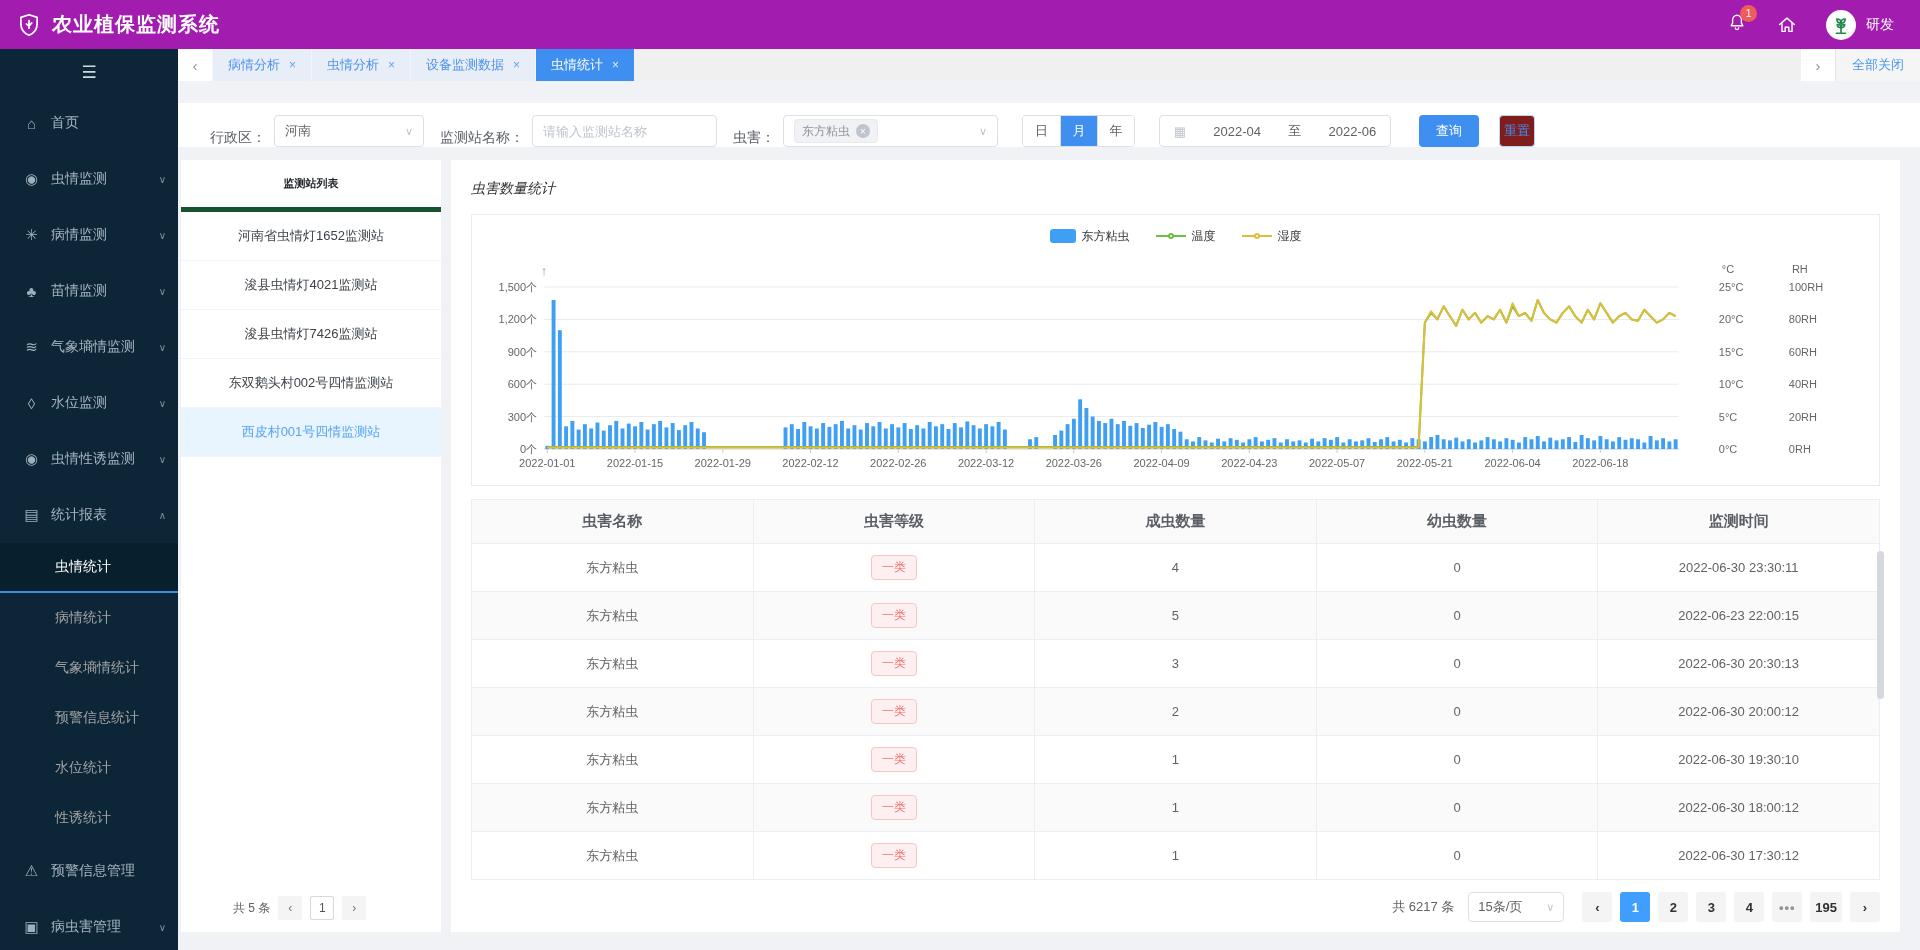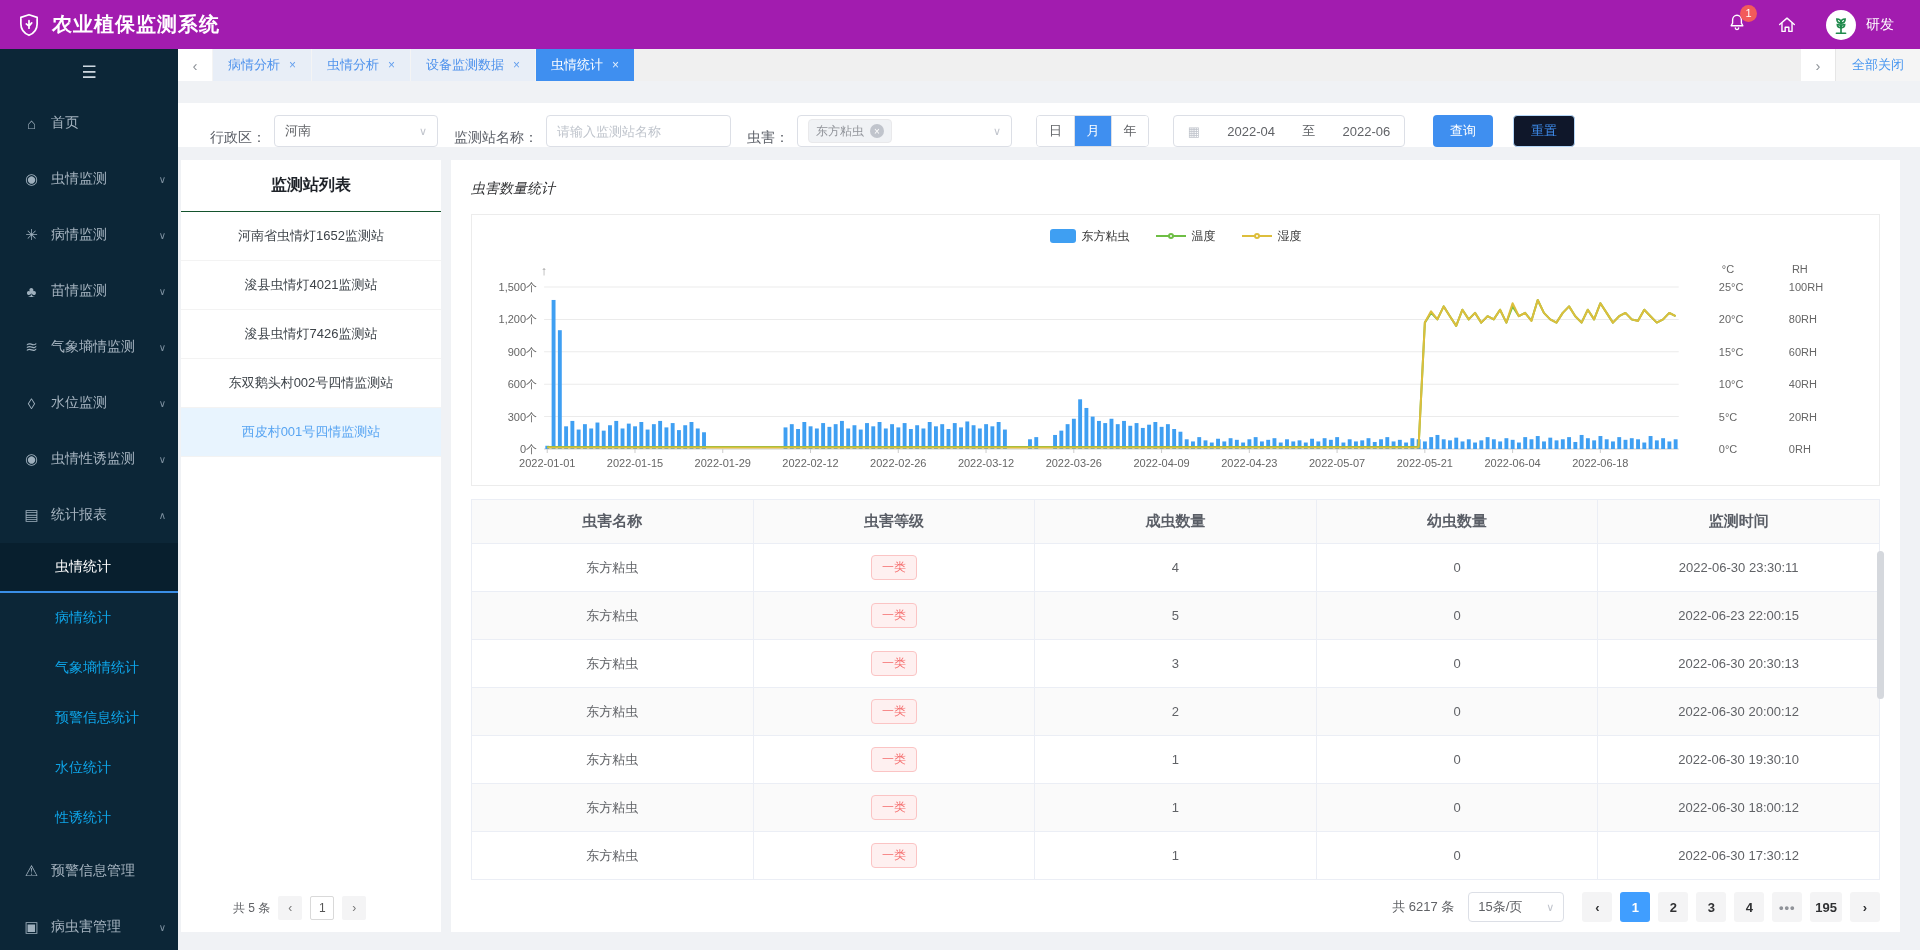--- a/index.html
+++ b/index.html
@@ -24,21 +24,21 @@
   
   .bodyrow { flex:1; display:flex; min-height:0; }
   .sidebar { width:178px; background:#0c2637; flex-shrink:0; overflow:hidden; }
   .collapse { height:46px; display:flex; align-items:center; justify-content:center;
     color:#cdd7df; font-size:17px; cursor:pointer; }
   .m-item { height:56px; display:flex; align-items:center; padding:0 12px 0 22px;
     font-size:14px; color:#a6b4c0; cursor:pointer; }
   .m-item .mi { width:19px; margin-right:10px; font-size:15px; text-align:center; color:#9fb0bd; }
   .m-item .chev { margin-left:auto; font-size:10px; color:#7e91a0; }
   .sub-item { height:50px; display:flex; align-items:center; padding-left:55px;
-    font-size:14px; color:#0ea5e9; cursor:pointer; }
+    font-size:14px; color:#a3a3a3; cursor:pointer; }
   .sub-item.active { background:#081f2e; color:#ffffff; border-bottom:2px solid #3a8ee6; }
 
   .maincol { flex:1; display:flex; flex-direction:column; min-width:0; }
 
   
   .tabbar { height:32px; background:#f0f0f0; display:flex; align-items:stretch; flex-shrink:0; }
   .tab-nav { width:34px; background:#fff; display:flex; align-items:center; justify-content:center;
     color:#8e9399; font-size:15px; cursor:pointer; }
   .tabs { display:flex; flex:1; }
   .tab { display:flex; align-items:center; gap:9px; padding:0 15px; font-size:13px;
@@ -51,52 +51,52 @@
   .gap1 { height:22px; background:#f0f2f5; flex-shrink:0; }
 
   
   .filterbar { height:44px; background:#fff; display:flex; align-items:flex-end;
     padding-left:24px; gap:8px; flex-shrink:0; font-size:14px; color:#5a5e66; }
   .f-label { margin-left:8px; }
   .sel { height:32px; border:1px solid #dcdfe6; border-radius:4px; background:#fff;
     display:flex; align-items:center; justify-content:space-between; padding:0 10px;
     color:#606266; cursor:pointer; font-size:13px; }
   .sel .dd { color:#c0c4cc; font-size:11px; }
-  .sel.region { width:164px; }
+  .sel.region { width:150px; }
   .inp { width:185px; height:32px; border:1px solid #dcdfe6; border-radius:4px;
     padding:0 10px; font-size:13px; color:#606266; font-family:inherit; }
   .inp::placeholder { color:#bfc4cc; }
   .sel.pest { width:215px; }
   .tag { background:#f0f2f5; border:1px solid #e9e9eb; color:#909399; height:24px;
     border-radius:4px; display:flex; align-items:center; gap:6px; padding:0 7px; font-size:12px; }
   .tag .tx { width:14px; height:14px; border-radius:50%; background:#c0c4cc; color:#fff;
     font-size:10px; display:flex; align-items:center; justify-content:center; cursor:pointer; }
   .seg { display:flex; height:32px; border:1px solid #dcdfe6; border-radius:4px;
     overflow:hidden; margin-left:16px; }
   .seg .sbtn { width:37px; display:flex; align-items:center; justify-content:center;
     background:#fff; color:#606266; font-size:13px; border-left:1px solid #dcdfe6; cursor:pointer; }
   .seg .sbtn:first-child { border-left:none; }
   .seg .sbtn.on { background:#3f8ff0; color:#fff; }
   .daterange { width:232px; height:32px; border:1px solid #dcdfe6; border-radius:4px;
     display:flex; align-items:center; justify-content:space-around; color:#606266;
     font-size:13px; margin-left:16px; cursor:pointer; }
   .cal { color:#c0c4cc; font-size:13px; }
   .btn-primary { height:32px; padding:0 17px; background:#3f8ff0; color:#fff; border:none;
     border-radius:4px; font-size:13px; margin-left:20px; cursor:pointer; font-family:inherit; }
-  .btn-plain { height:32px; padding:0 17px; background:#0f172a; color:#3f8ff0;
+  .btn-plain { height:32px; padding:0 4px; background:#7f1d1d; color:#3f8ff0;
     border:1px solid #b5d7f8; border-radius:4px; font-size:13px; margin-left:12px;
     cursor:pointer; font-family:inherit; }
 
   .gap2 { height:13px; background:#f0f2f5; flex-shrink:0; }
 
   
   .content { flex:1; display:flex; padding:0 20px 18px 3px; gap:10px; min-height:0; }
   .station-panel { width:260px; background:#fff; position:relative; flex-shrink:0; }
   .sp-title { height:52px; display:flex; align-items:center; justify-content:center;
-    font-size:16px; font-weight:bold; color:#1f2329; border-bottom:1px solid #14532d; }
+    font-size:11px; font-weight:bold; color:#1f2329; border-bottom:5px solid #14532d; }
   .sp-item { height:49px; display:flex; align-items:center; justify-content:center;
     font-size:13px; color:#3d4349; border-bottom:1px solid #f3f3f3; cursor:pointer; }
   .sp-item.selected { background:#e8f4fe; color:#57a4f2; }
   .sp-footer { position:absolute; bottom:12px; left:52px; display:flex; align-items:center;
     gap:8px; font-size:12px; color:#606266; }
   .pg-sm { min-width:24px; height:24px; background:#f4f4f5; border-radius:2px; display:flex;
     align-items:center; justify-content:center; color:#777; font-size:12px; cursor:pointer; }
   .pg-sm.cur { background:#fff; border:1px solid #d9d9d9; color:#555; }
 
   .main-panel { flex:1; background:#fff; min-width:0; padding:12px 20px 12px 20px; position:relative; }

